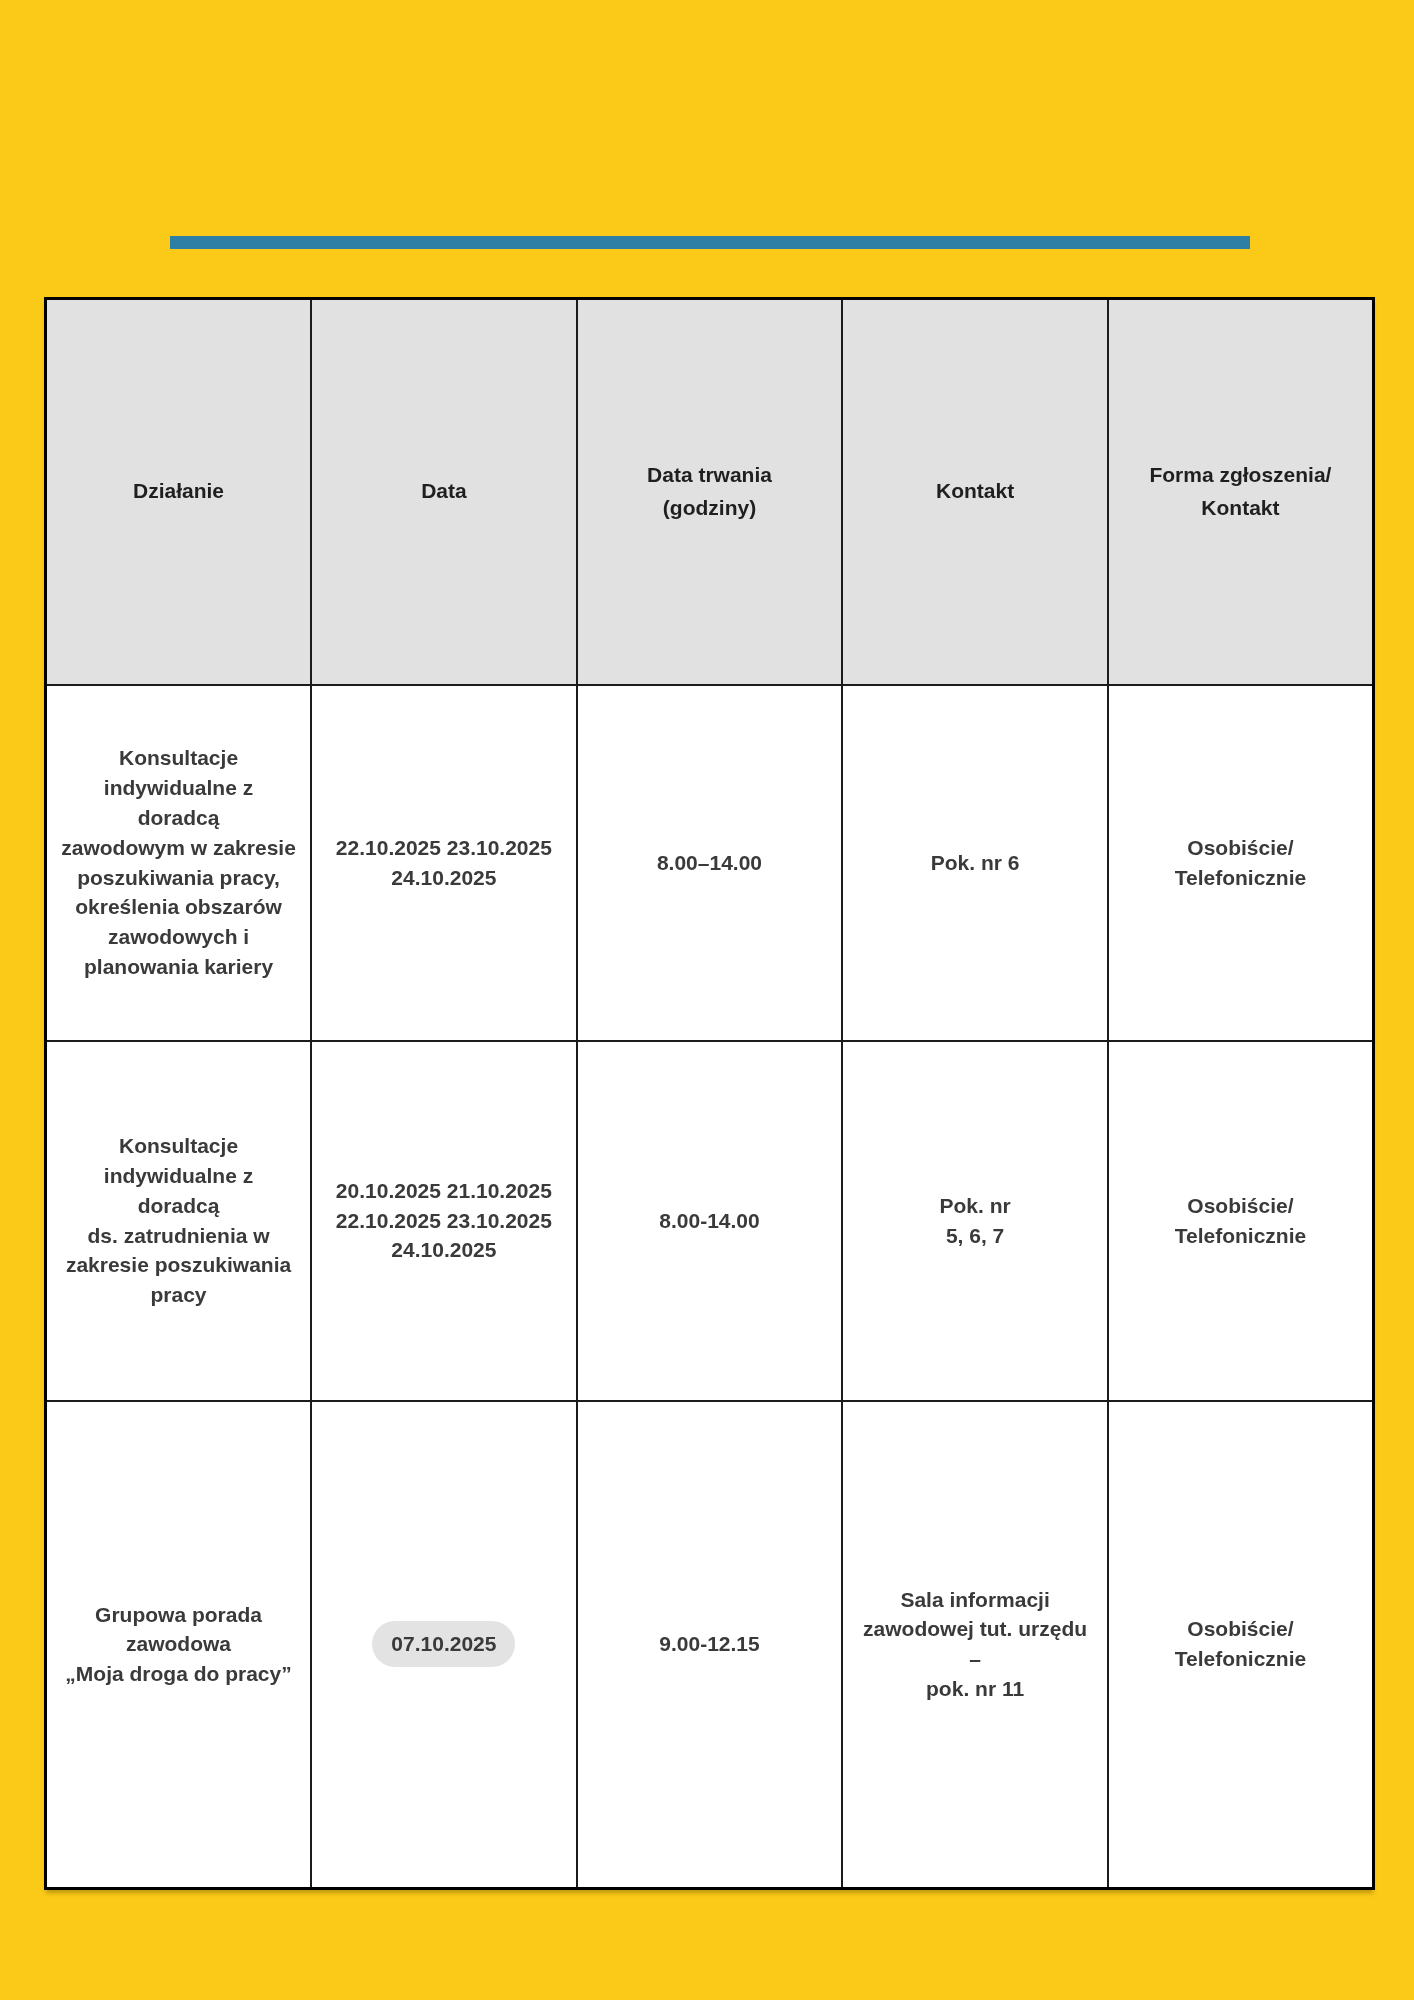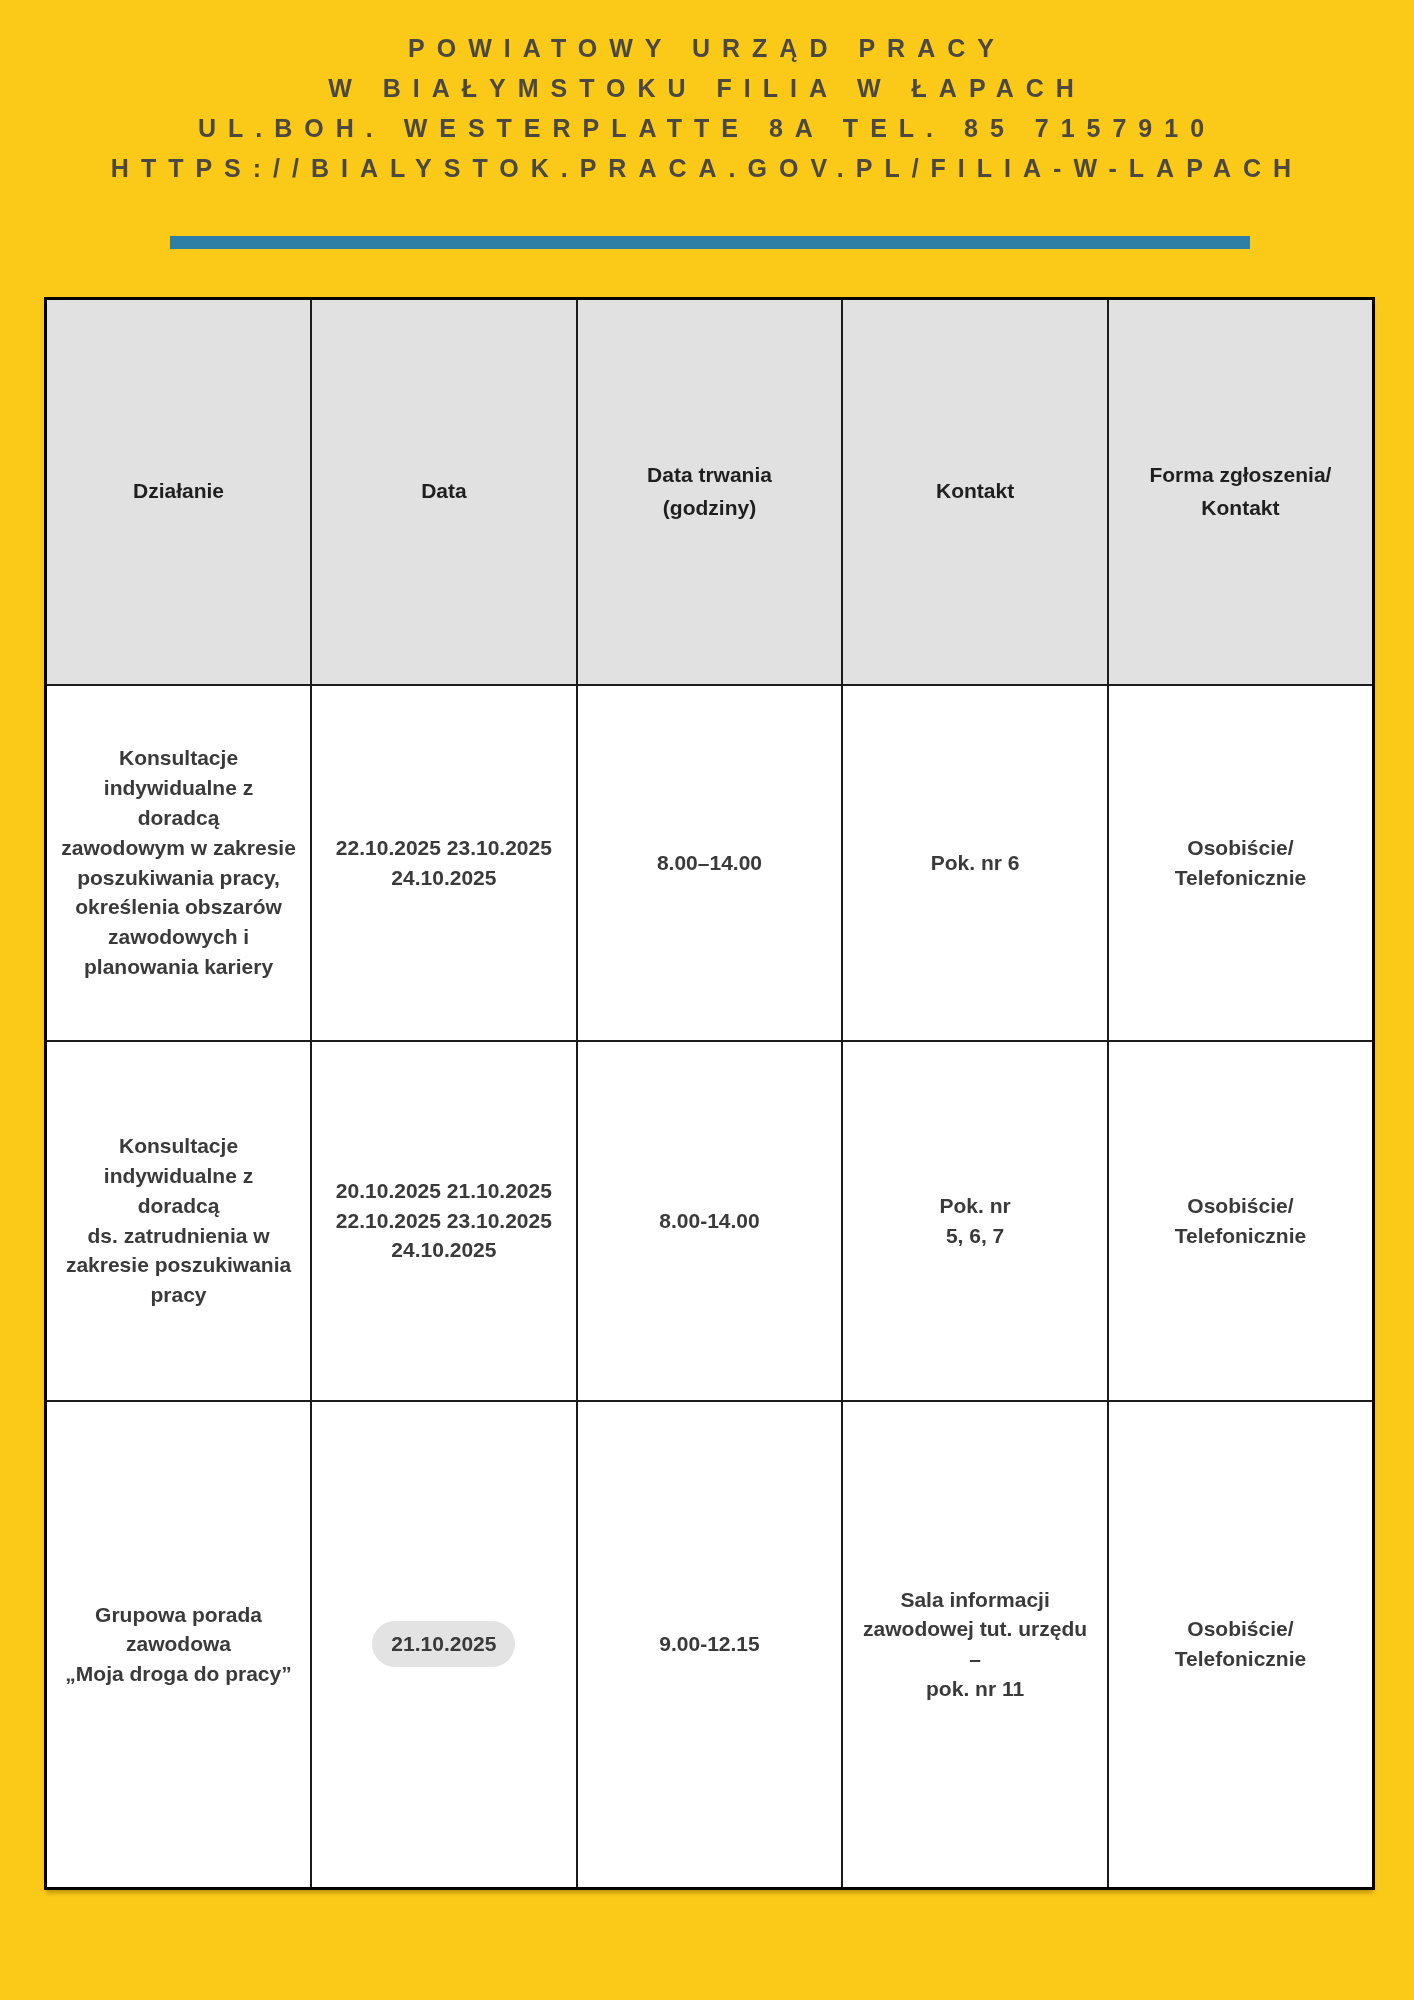--- a/index.html
+++ b/index.html
@@ -85,26 +85,20 @@
     border-radius: 23px;
     padding: 8px 19px;
     white-space: nowrap;
   }
 </style>
 </head>
 <body>
 
 <div id="page">
 
-  <div class="header">
-    <div class="header-line">POWIATOWY URZĄD PRACY</div>
-    <div class="header-line">W BIAŁYMSTOKU FILIA W ŁAPACH</div>
-    <div class="header-line">UL.BOH. WESTERPLATTE 8A TEL. 85 7157910</div>
-    <div class="header-line">HTTPS://BIALYSTOK.PRACA.GOV.PL/FILIA-W-LAPACH</div>
-  </div>
 
   <div class="accent-bar"></div>
 
   <div class="table-wrap">
     <table class="schedule">
       <colgroup>
         <col style="width:20%">
           <col style="width:20%">
           <col style="width:20%">
           <col style="width:20%">
@@ -149,21 +143,21 @@
           <td>8.00-14.00</td>
           <td>Pok. nr
 5, 6, 7</td>
           <td>Osobiście/
 Telefonicznie</td>
         </tr>
         <tr class="row-3">
           <td>Grupowa porada
 zawodowa
 „Moja droga do pracy”</td>
-          <td><span class="pill">21.10.2025</span></td>
+          <td><span class="pill">07.10.2025</span></td>
           <td>9.00-12.15</td>
           <td>Sala informacji
 zawodowej tut. urzędu
 –
 pok. nr 11</td>
           <td>Osobiście/
 Telefonicznie</td>
         </tr>
       </tbody>
     </table>

